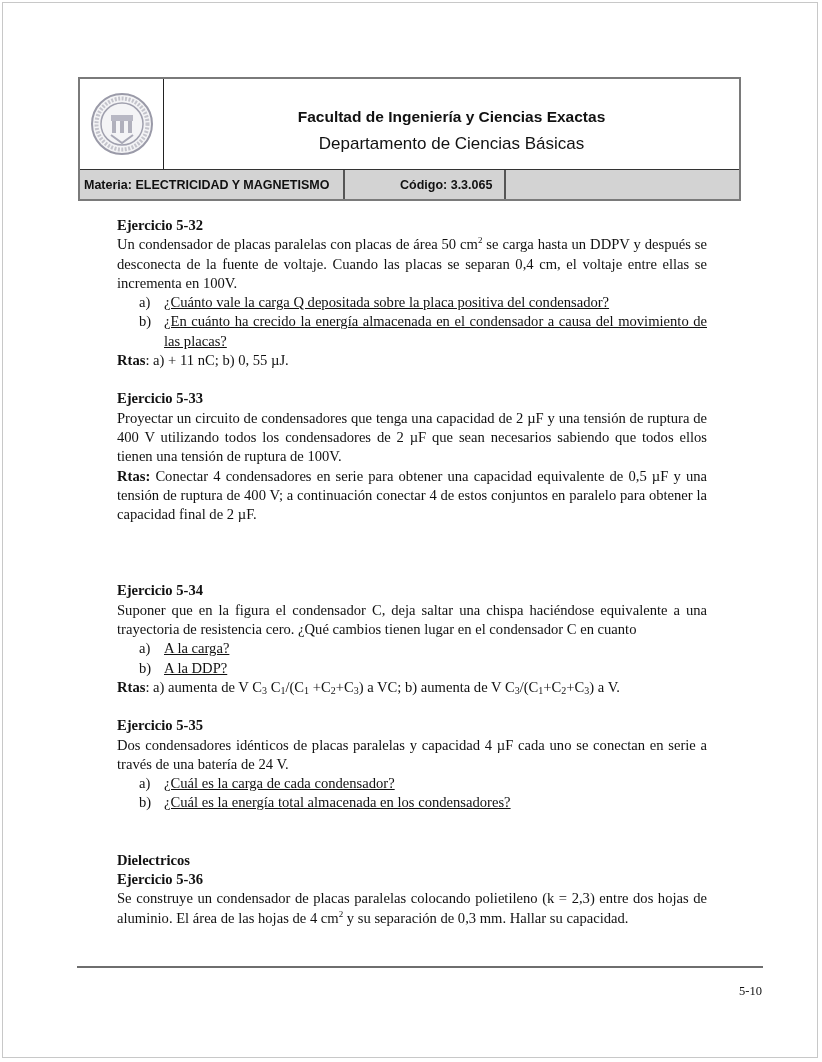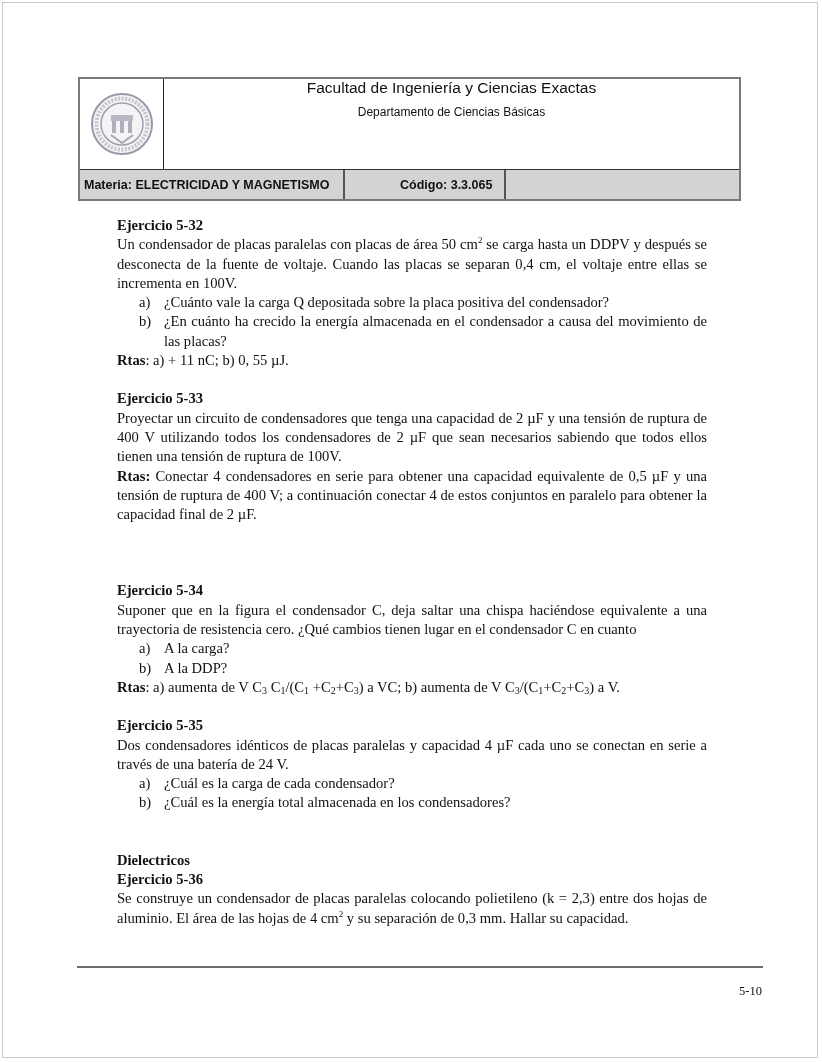--- a/index.html
+++ b/index.html
@@ -14,42 +14,42 @@
   }
   .logo-cell {
     position: absolute; left: 0; top: 0; width: 84px; height: 90px;
     border-right: 1px solid #222; box-sizing: border-box;
     display: flex; align-items: center; justify-content: center;
   }
   .title-cell {
     position: absolute; left: 84px; top: 0; right: 0; height: 90px;
     text-align: center; font-family: "Liberation Sans", sans-serif; color: #111;
   }
-  .title-main { font-size: 15.5px; font-weight: normal; }
-  .title-sub { font-size: 12px; margin-top: 8px; }
+  .title-main { font-size: 15.5px; font-weight: bold; margin-top: 29px; }
+  .title-sub { font-size: 17px; margin-top: 8px; }
   .info-row {
     position: absolute; left: 0; right: 0; top: 90px; bottom: 0;
     background: #d3d3d3; border-top: 1px solid #333;
     font-family: "Liberation Sans", sans-serif; font-size: 12.5px; font-weight: bold; color: #111;
   }
   .info-cell { position: absolute; top: 0; bottom: 0; display: flex; align-items: center; padding-left: 4px; box-sizing: border-box; }
   .info-materia { left: 0; width: 265px; border-right: 2px solid #555; }
   .info-codigo { left: 320px; width: 106px; border-right: 2px solid #555; padding-left: 0; }
   .info-empty { left: 446px; right: 0; }
 
   .content {
     position: absolute; left: 117px; top: 216px; width: 590px;
     font-family: "Liberation Serif", serif; font-size: 14.6px; line-height: 19.3px; color: #111;
   }
   .content p { margin: 0; text-align: justify; }
   .ex-title { font-weight: bold; }
   .rtas-label { font-weight: bold; margin-top: 46px; }
   .list-item { display: flex; padding-left: 22px; }
   .list-marker { width: 25px; flex: 0 0 25px; }
-  .list-text { flex: 1; text-align: justify; }
+  .list-text { flex: 1; text-align: justify; text-decoration: underline; }
   .gap-s { height: 19px; }
   .gap-l { height: 57px; }
   .gap-m { height: 38px; }
   sup { font-size: 9px; vertical-align: 6px; line-height: 0; }
   sub { font-size: 10px; vertical-align: -2px; line-height: 0; }
 
   .footer-rule {
     position: absolute; left: 77px; top: 966px; width: 686px; height: 2px; background: #6e6e6e;
   }
   .page-number {

